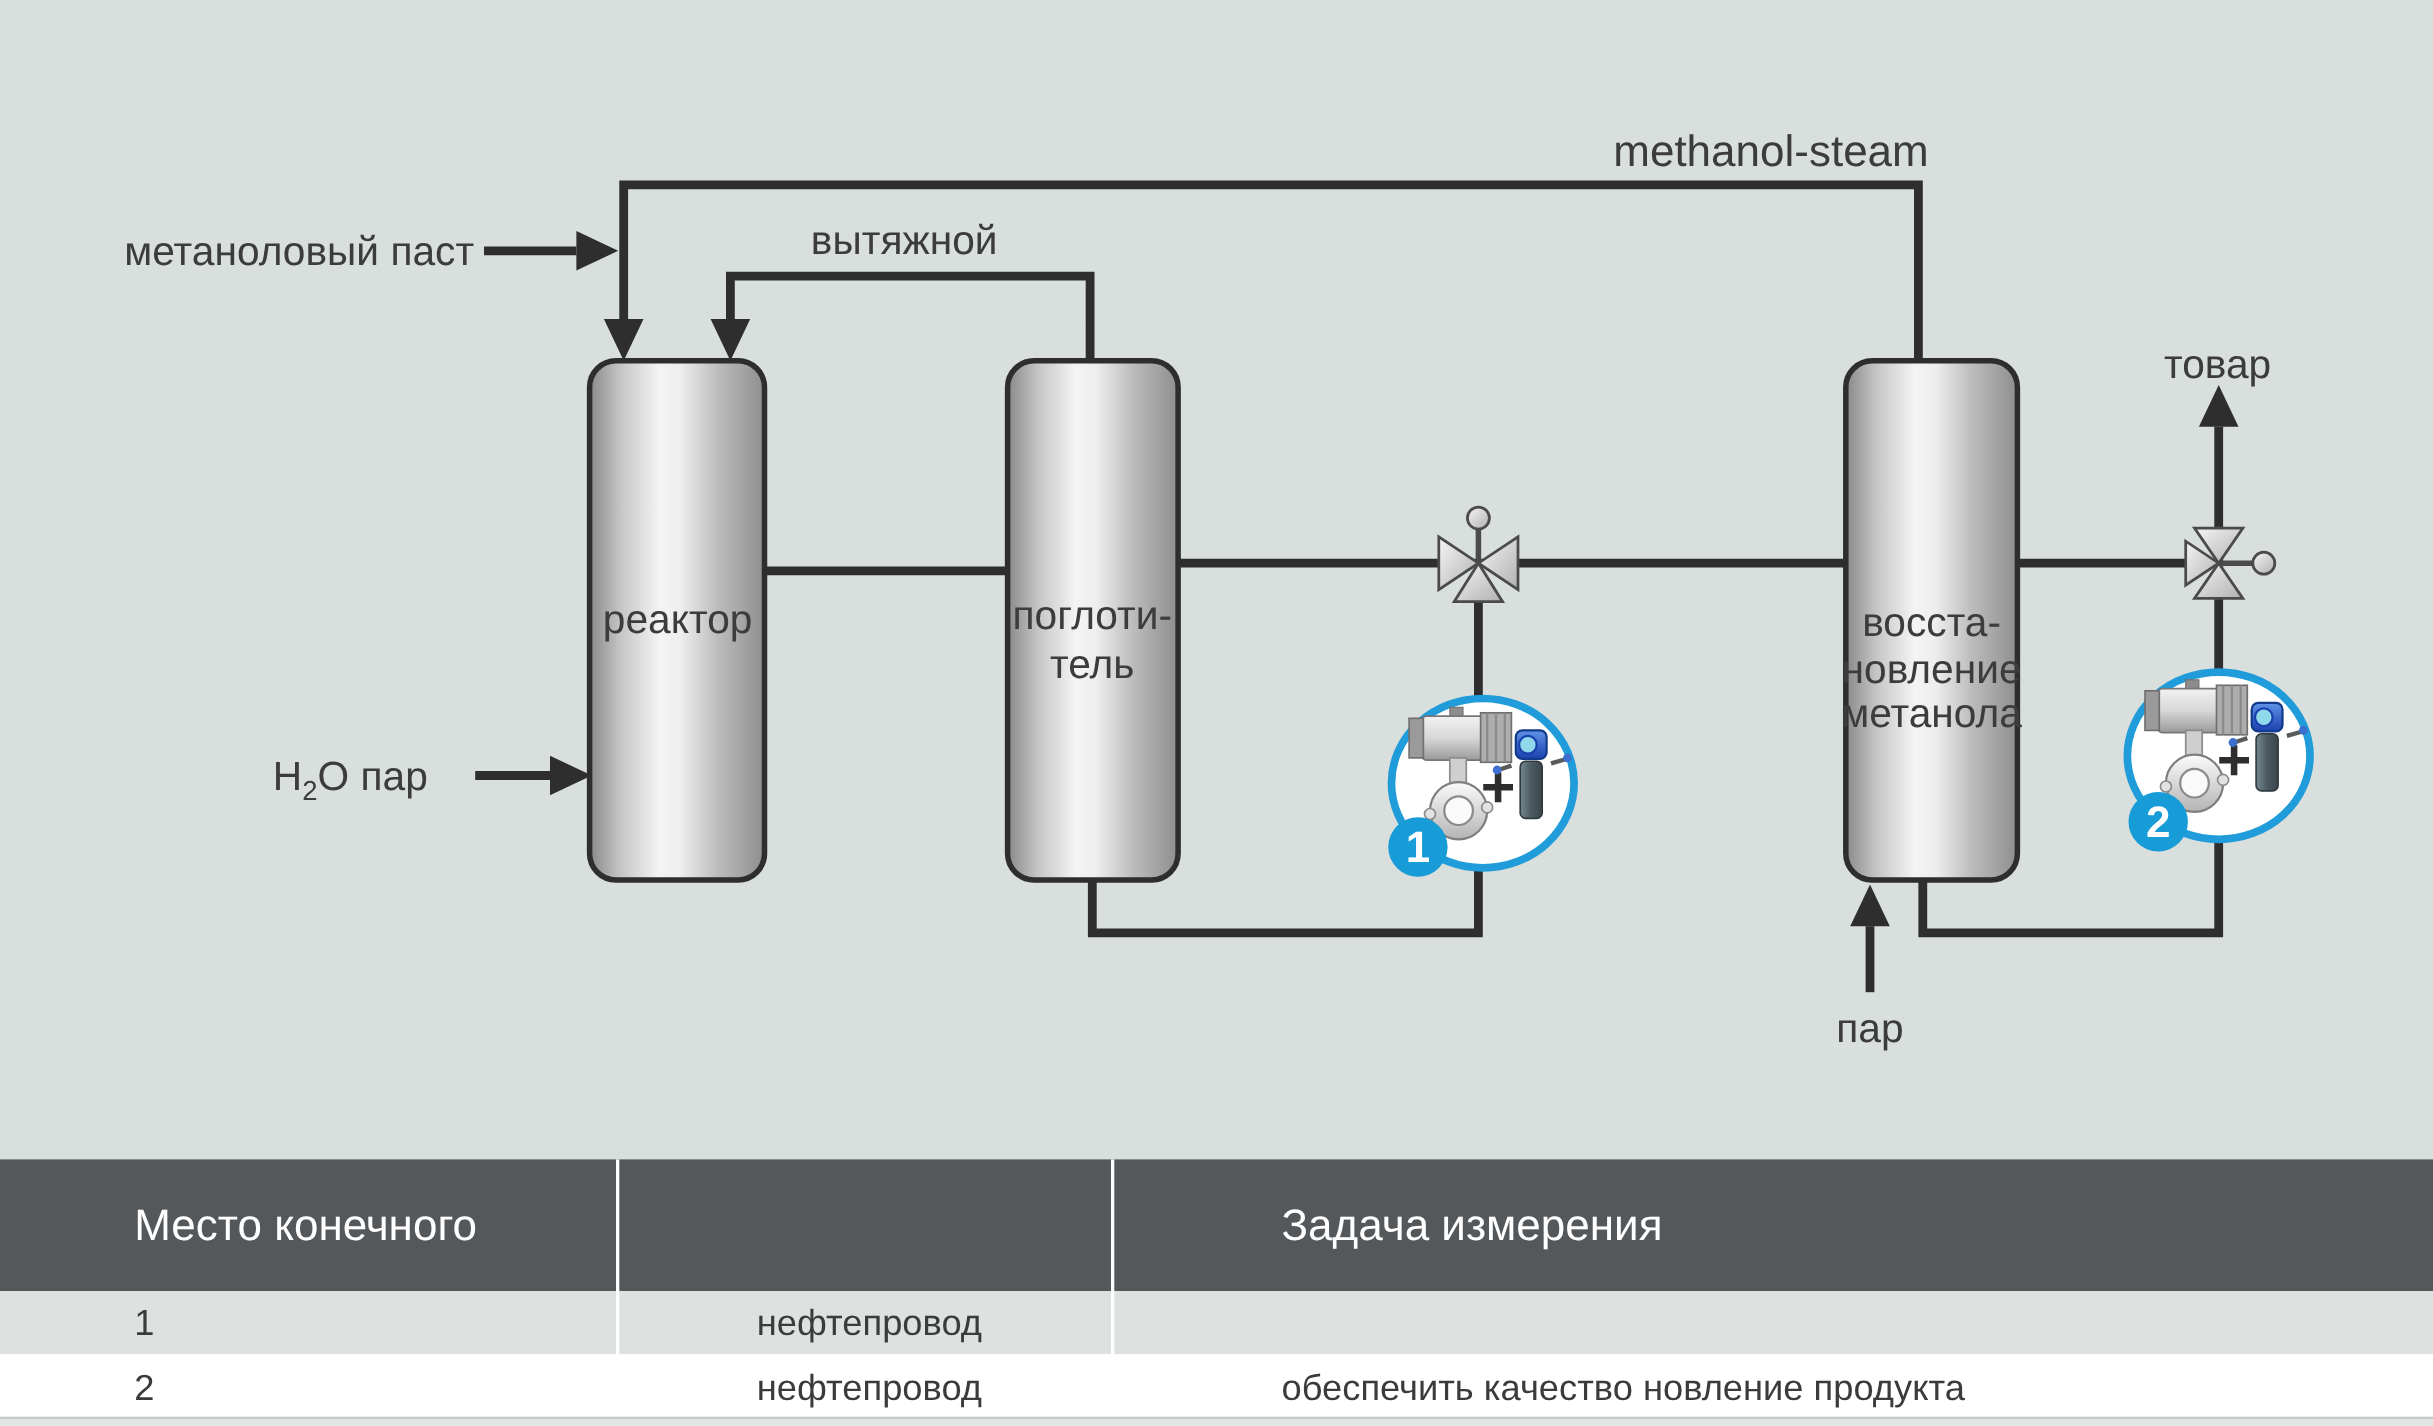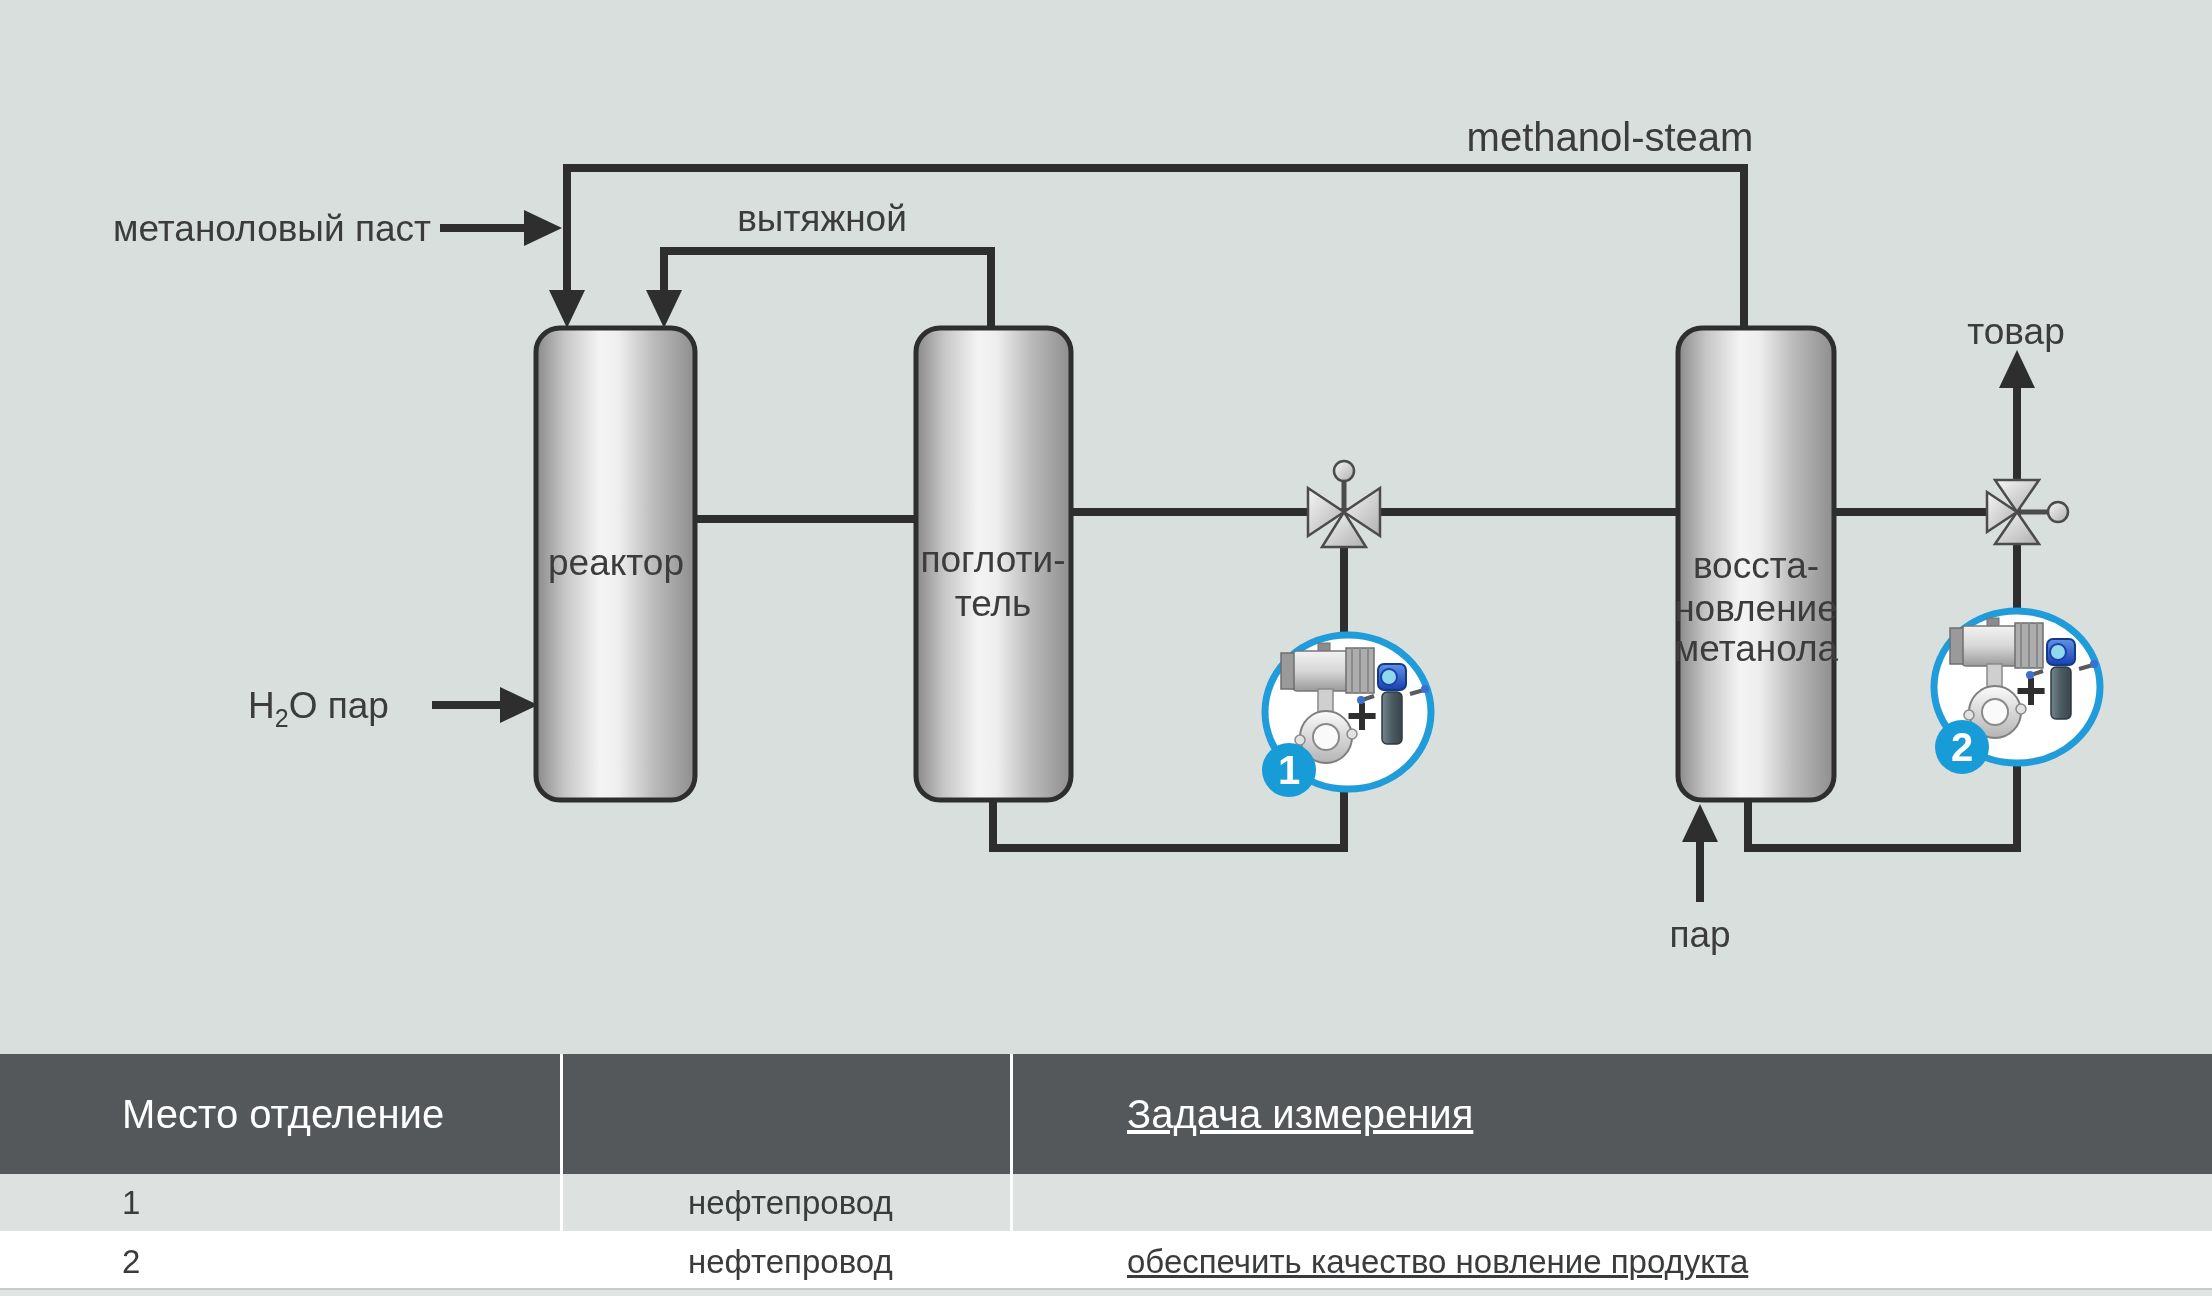--- a/index.html
+++ b/index.html
@@ -21,21 +21,21 @@
   .tbl-bottom-strip{position:absolute;left:0;top:1288px;width:2212px;height:8px;background:#e1e5e3;border-top:2px solid #c6cbc8;box-sizing:border-box;}
   .tbl-sep{position:absolute;top:1054px;width:3px;height:180px;background:#ffffff;}
   .sep-1{left:560px;}
   .sep-2{left:1010px;}
   .th-cell{position:absolute;top:1054px;height:120px;line-height:120px;color:#ffffff;font-size:40px;white-space:nowrap;}
   .td-cell{position:absolute;height:57px;line-height:57px;color:#3a3b3c;font-size:33px;white-space:nowrap;}
   .row-1{top:1174px;}
   .row-2{top:1233px;}
   .col-1{left:122px;}
   .col-2{left:688px;}
-  .col-3{left:1127px;text-decoration:underline;}
+  .col-3{left:1165px;}
 </style>
 </head>
 <body>
 
 <div class="screen">
 
   <svg class="diagram-svg" width="2212" height="1054" viewBox="0 0 2212 1054">
     <defs>
       <linearGradient id="vg" x1="0" y1="0" x2="1" y2="0">
         <stop offset="0" stop-color="#898989"></stop>
@@ -199,21 +199,21 @@
     <text x="248" y="718" class="lbl"><tspan>H</tspan><tspan dy="9" font-size="25">2</tspan><tspan dy="-9">O пар</tspan></text>
   </svg>
 
   <div class="tbl-header"></div>
   <div class="tbl-body-bg"></div>
   <div class="tbl-row1-bg"></div>
   <div class="tbl-bottom-strip"></div>
   <div class="tbl-sep sep-1"></div>
   <div class="tbl-sep sep-2"></div>
 
-  <div class="th-cell col-1">Место отделение</div>
+  <div class="th-cell col-1">Место конечного</div>
   <div class="th-cell col-3">Задача измерения</div>
 
   <div class="td-cell row-1 col-1">1</div>
   <div class="td-cell row-1 col-2">нефтепровод</div>
 
   <div class="td-cell row-2 col-1">2</div>
   <div class="td-cell row-2 col-2">нефтепровод</div>
   <div class="td-cell row-2 col-3">обеспечить качество новление продукта</div>
 
 </div>

